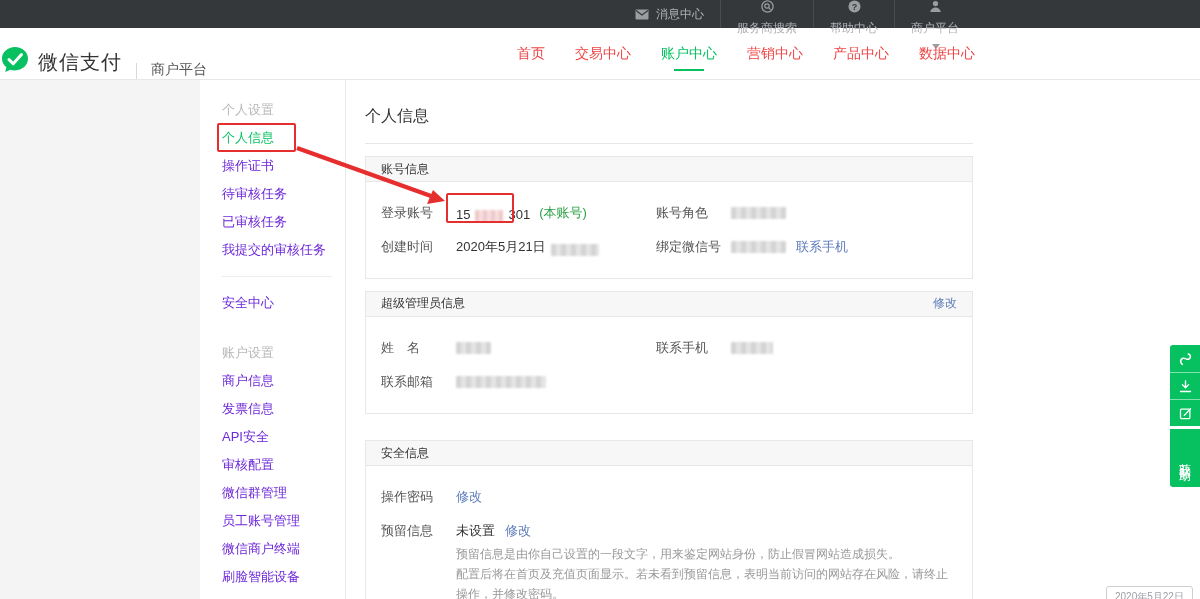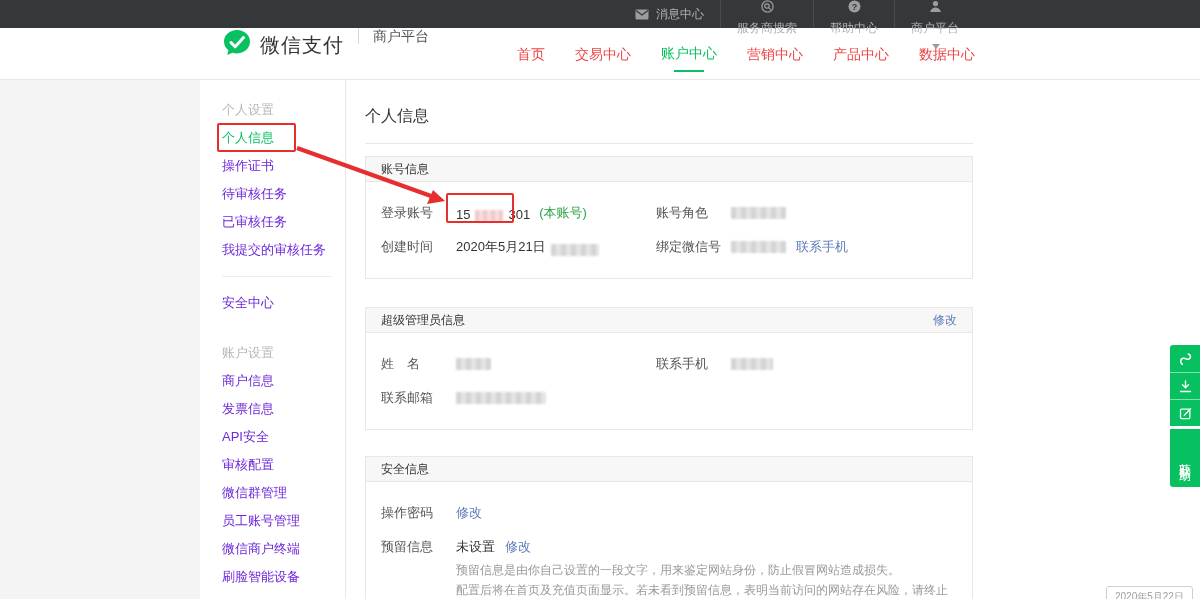--- a/index.html
+++ b/index.html
@@ -12,50 +12,50 @@
     align-items:stretch; padding-right:225px; }
   .topbar-item { display:flex; align-items:center; gap:7px; padding:0 16px;
     color:#b0b3b6; font-size:12px; cursor:pointer; }
   .topbar-item + .topbar-item { border-left:1px solid rgba(255,255,255,0.10);flex-direction:column; }
   .topbar-item svg { display:block; }
   .caret-down { width:0; height:0; border-left:4px solid transparent;
     border-right:4px solid transparent; border-top:5px solid #9b9ea1; margin-left:2px; }
 
   
   .header { height:52px; background:#fff; border-bottom:1px solid #e7e7e7;
-    display:flex; align-items:flex-start; padding-left:222px; }
+    display:flex; align-items:flex-end; }
   .logo { display:flex; align-items:center; gap:8px; }
   .logo-text { font-size:20px; color:#333; font-weight:500; letter-spacing:1px; }
   .logo-divider { width:1px; height:16px; background:#d8d8d8; margin:0 14px; }
   .portal-name { font-size:14px; color:#555; }
   .nav { margin-left:auto; padding-right:225px; display:flex; gap:30px; }
   .nav-item { font-size:14px; color:#ef4444; cursor:pointer; position:relative;
     line-height:52px; height:52px; }
-  .nav-item.active { color:#07c160;font-family:Liberation Mono, monospace; }
+  .nav-item.active { color:#07c160; }
   .nav-item.active::after { content:""; position:absolute; left:50%; bottom:8px;
     transform:translateX(-50%); width:30px; height:2px; background:#07c160; }
 
   
   .content { display:flex; height:519px; }
   .gutter { width:200px; background:#f4f4f4; }
   .sidebar { width:146px; background:#fff; border-right:1px solid #e8e8e8;
     padding:16px 0 0 22px; font-size:13px; }
   .side-header { color:#b8b8b8; height:28px; line-height:28px; }
   .side-item { color:#6d28d9; height:28px; line-height:28px; cursor:pointer; }
   .side-item.active { color:#07c160; }
   .side-divider { width:110px; height:1px; background:#ececec; margin:12px 0; }
   .side-gap { height:22px; }
 
   .main { flex:1; background:#fff; padding:26px 0 0 19px; overflow:hidden; }
   .page-title { font-size:16px; color:#333; margin-bottom:16px; }
   .title-rule { width:608px; height:1px; background:#e7e7e7; }
 
   .card { width:608px; border:1px solid #e7e7e7; }
   .card-1 { margin-top:12px; }
-  .card-2 { margin-top:28px; }
+  .card-2 { margin-top:12px;font-family:Liberation Mono, monospace; }
   .card-3 { margin-top:26px; }
   .card-header { height:25px; line-height:24px; background:#f7f7f7;
     border-bottom:1px solid #e7e7e7; padding:0 15px; font-size:12px; color:#333;
     display:flex; justify-content:space-between; align-items:center; }
   .card-body { padding:22px 15px 18px 15px; font-size:13px; color:#333; }
   .frow { display:flex; margin-bottom:16px; align-items:center; }
   .frow:last-child { margin-bottom:4px; }
   .field { display:flex; align-items:center; width:275px; }
   .field.grow { flex:1; }
   .flabel { width:75px; color:#555; flex:none; }

